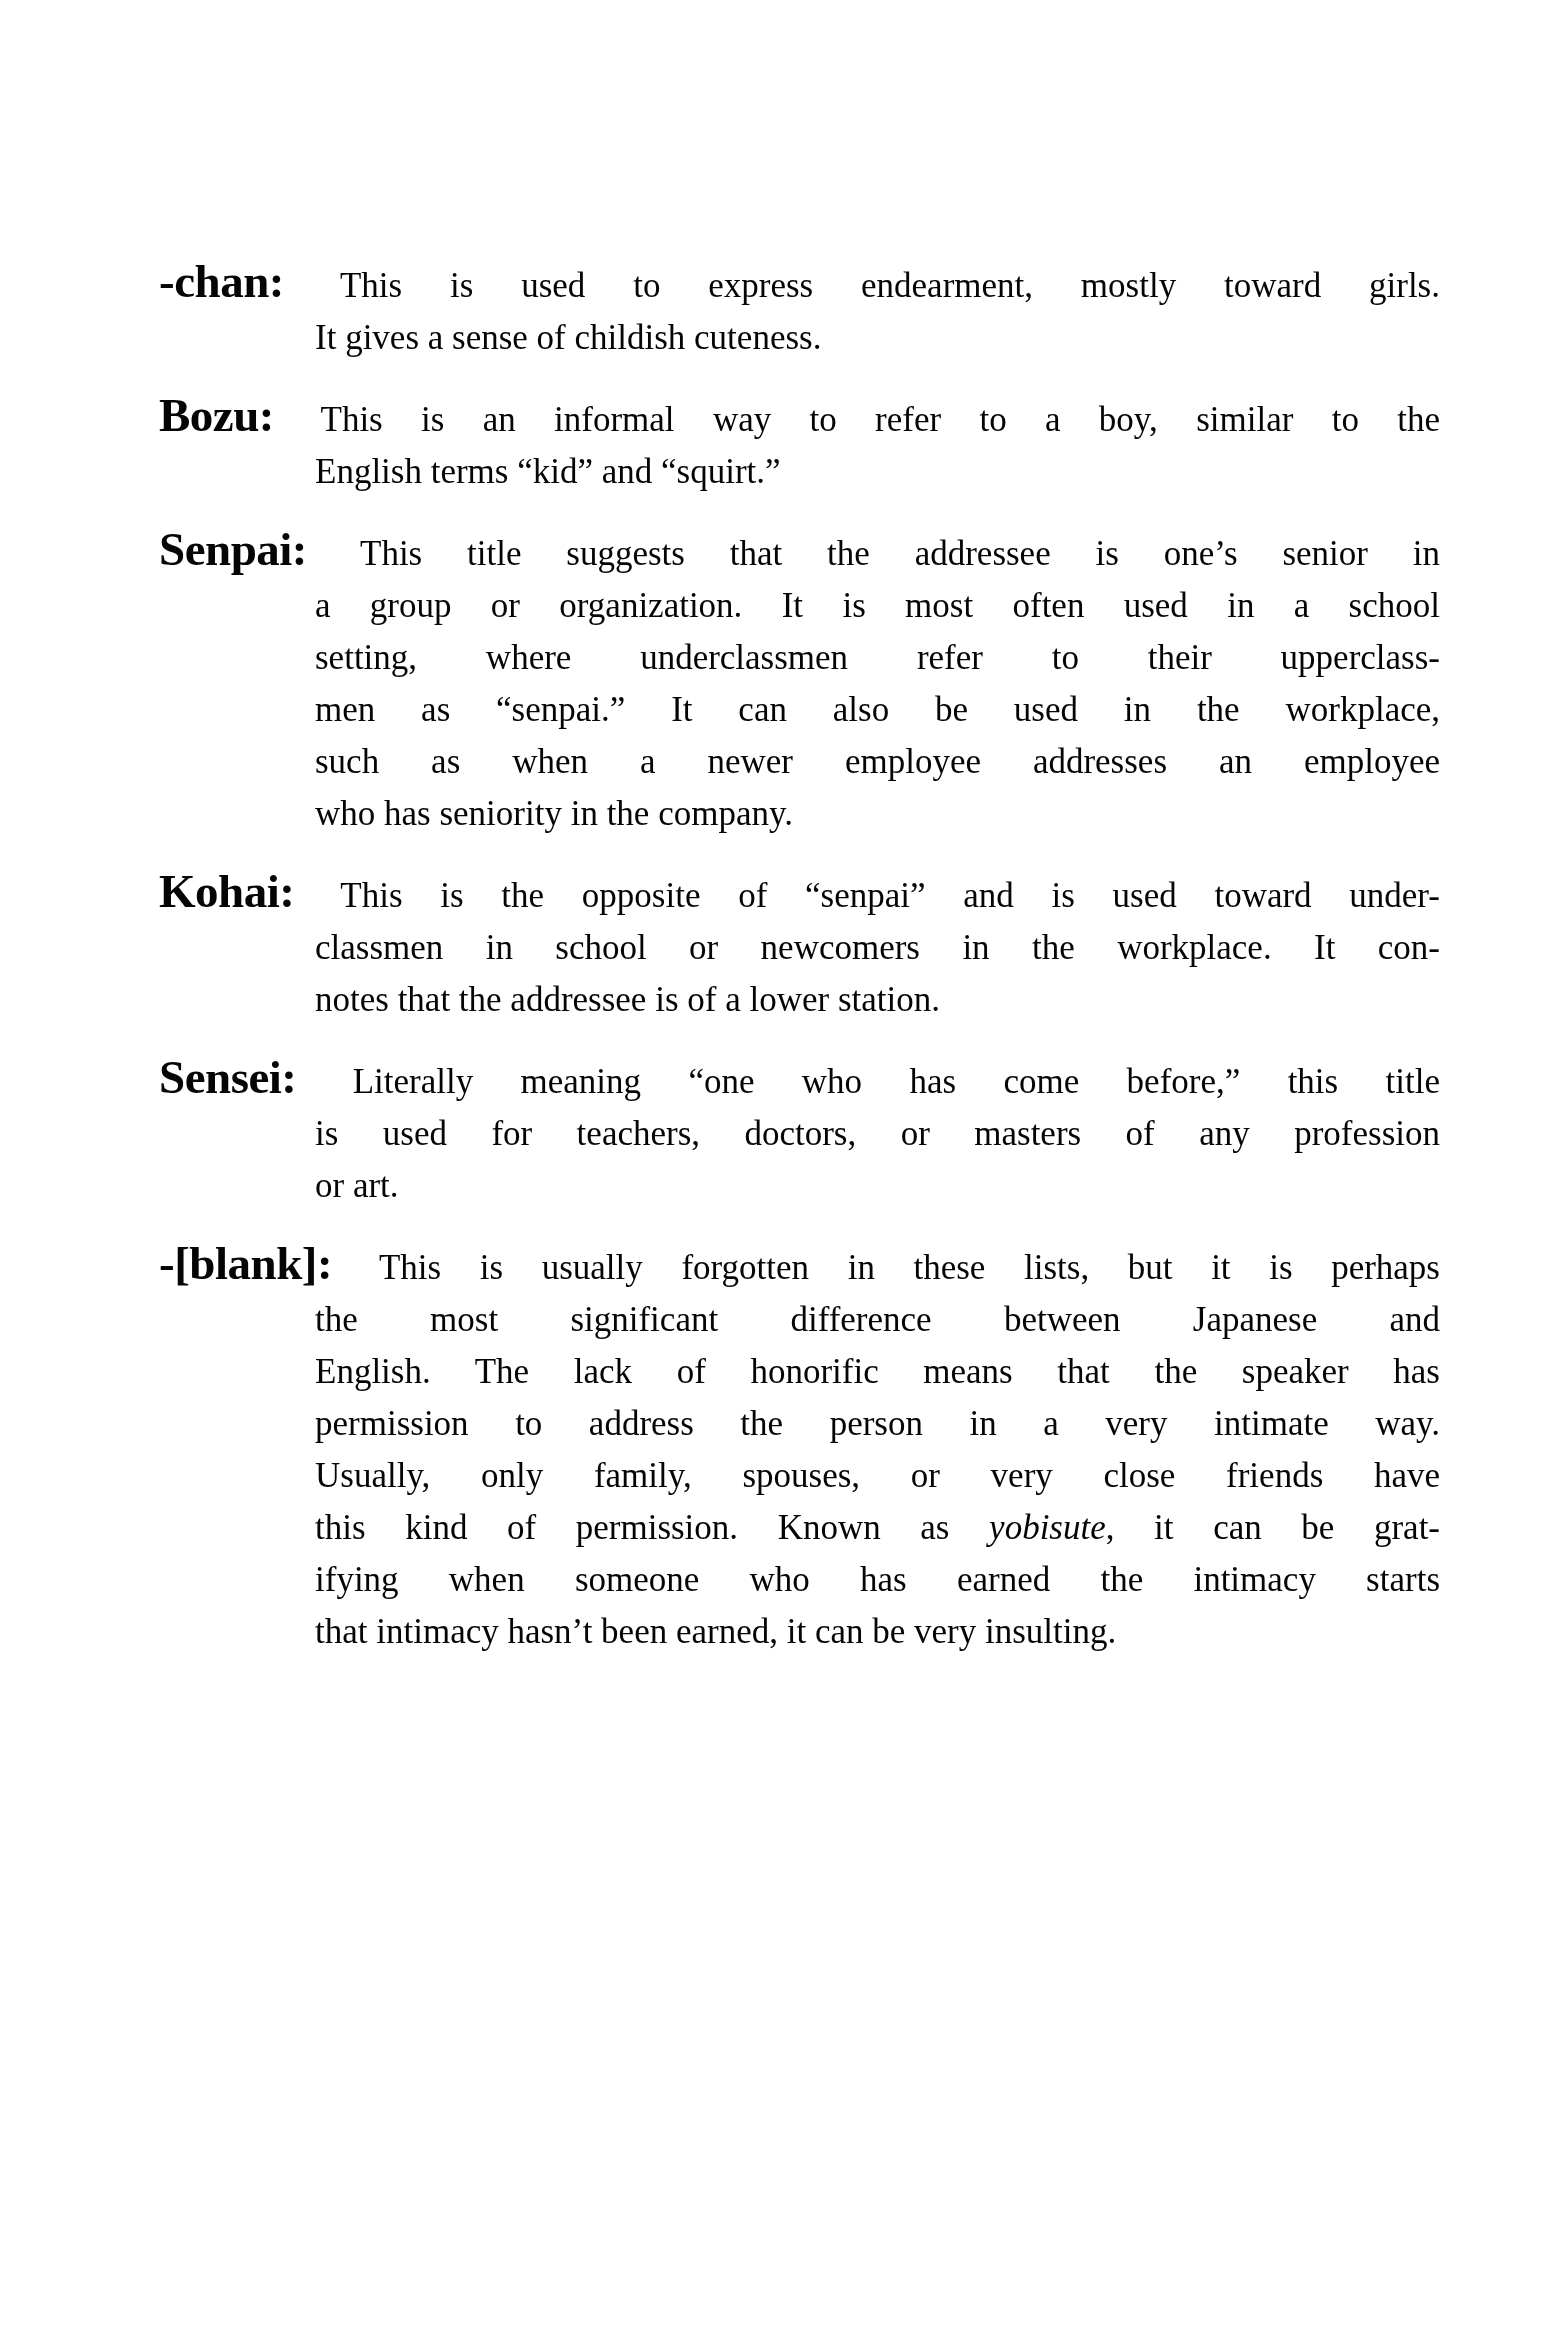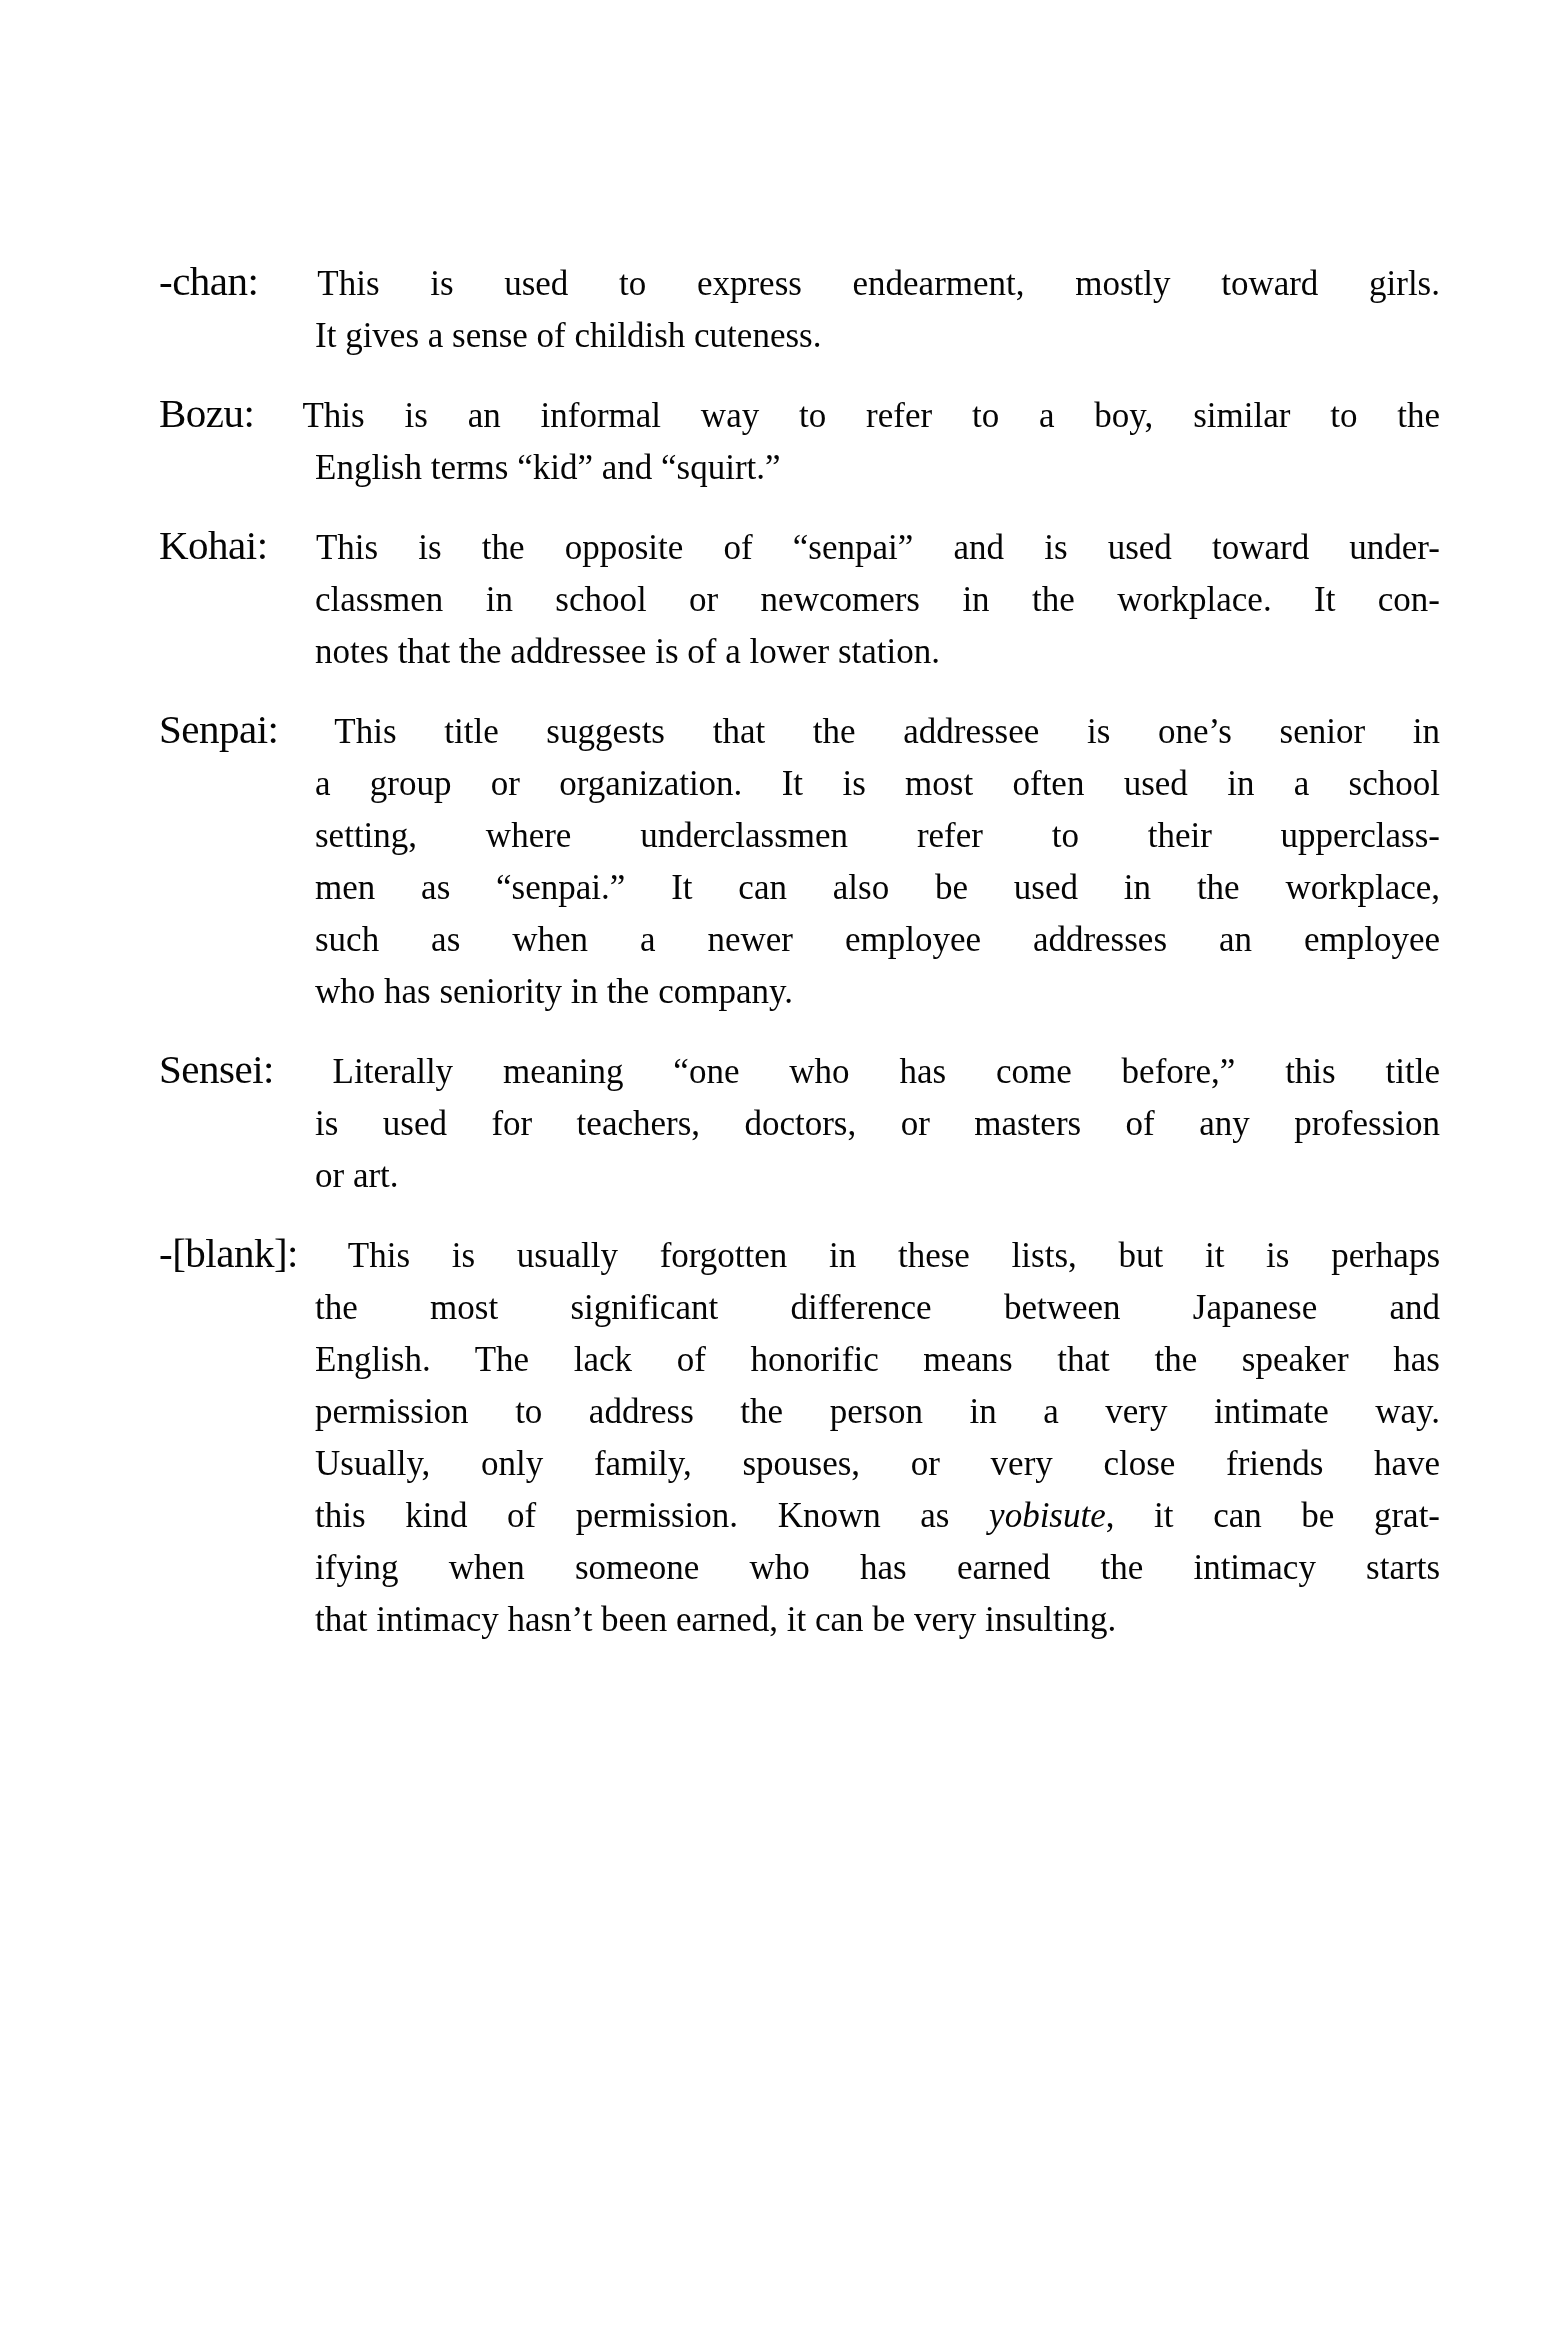--- a/index.html
+++ b/index.html
@@ -34,22 +34,22 @@
     white-space: normal;
   }
   .line.first {
     text-indent: -156px;     
   }
   .line.last {
     text-align: center;
     text-align-last: left;
   }
   .term {
-    font-weight: 400;
-    font-size: 41px;
+    font-weight: 700;
+    font-size: 47px;
     margin-right: 8.8px;
     letter-spacing: -0.5px;
   }
   .it {
     font-style: italic;
   }
 </style>
 </head>
 <body>
 
@@ -60,32 +60,32 @@
       <div class="line first"><span class="term">-chan:</span> <span>This is used to express endearment, mostly toward girls.</span></div>
       <div class="line last">It gives a sense of childish cuteness.</div>
     </div>
 
     <div class="entry">
       <div class="line first"><span class="term">Bozu:</span> <span>This is an informal way to refer to a boy, similar to the</span></div>
       <div class="line last">English terms “kid” and “squirt.”</div>
     </div>
 
     <div class="entry">
-      <div class="line first"><span class="term">Kohai:</span> <span>This is the opposite of “senpai” and is used toward under-</span></div>
-      <div class="line">classmen in school or newcomers in the workplace. It con-</div>
-      <div class="line last">notes that the addressee is of a lower station.</div>
-    </div>
-
-    <div class="entry">
       <div class="line first"><span class="term">Senpai:</span> <span>This title suggests that the addressee is one’s senior in</span></div>
       <div class="line">a group or organization. It is most often used in a school</div>
       <div class="line">setting, where underclassmen refer to their upperclass-</div>
       <div class="line">men as “senpai.” It can also be used in the workplace,</div>
       <div class="line">such as when a newer employee addresses an employee</div>
       <div class="line last">who has seniority in the company.</div>
+    </div>
+
+    <div class="entry">
+      <div class="line first"><span class="term">Kohai:</span> <span>This is the opposite of “senpai” and is used toward under-</span></div>
+      <div class="line">classmen in school or newcomers in the workplace. It con-</div>
+      <div class="line last">notes that the addressee is of a lower station.</div>
     </div>
 
     <div class="entry">
       <div class="line first"><span class="term">Sensei:</span> <span>Literally meaning “one who has come before,” this title</span></div>
       <div class="line">is used for teachers, doctors, or masters of any profession</div>
       <div class="line last">or art.</div>
     </div>
 
     <div class="entry">
       <div class="line first"><span class="term">-[blank]:</span> <span>This is usually forgotten in these lists, but it is perhaps</span></div>

